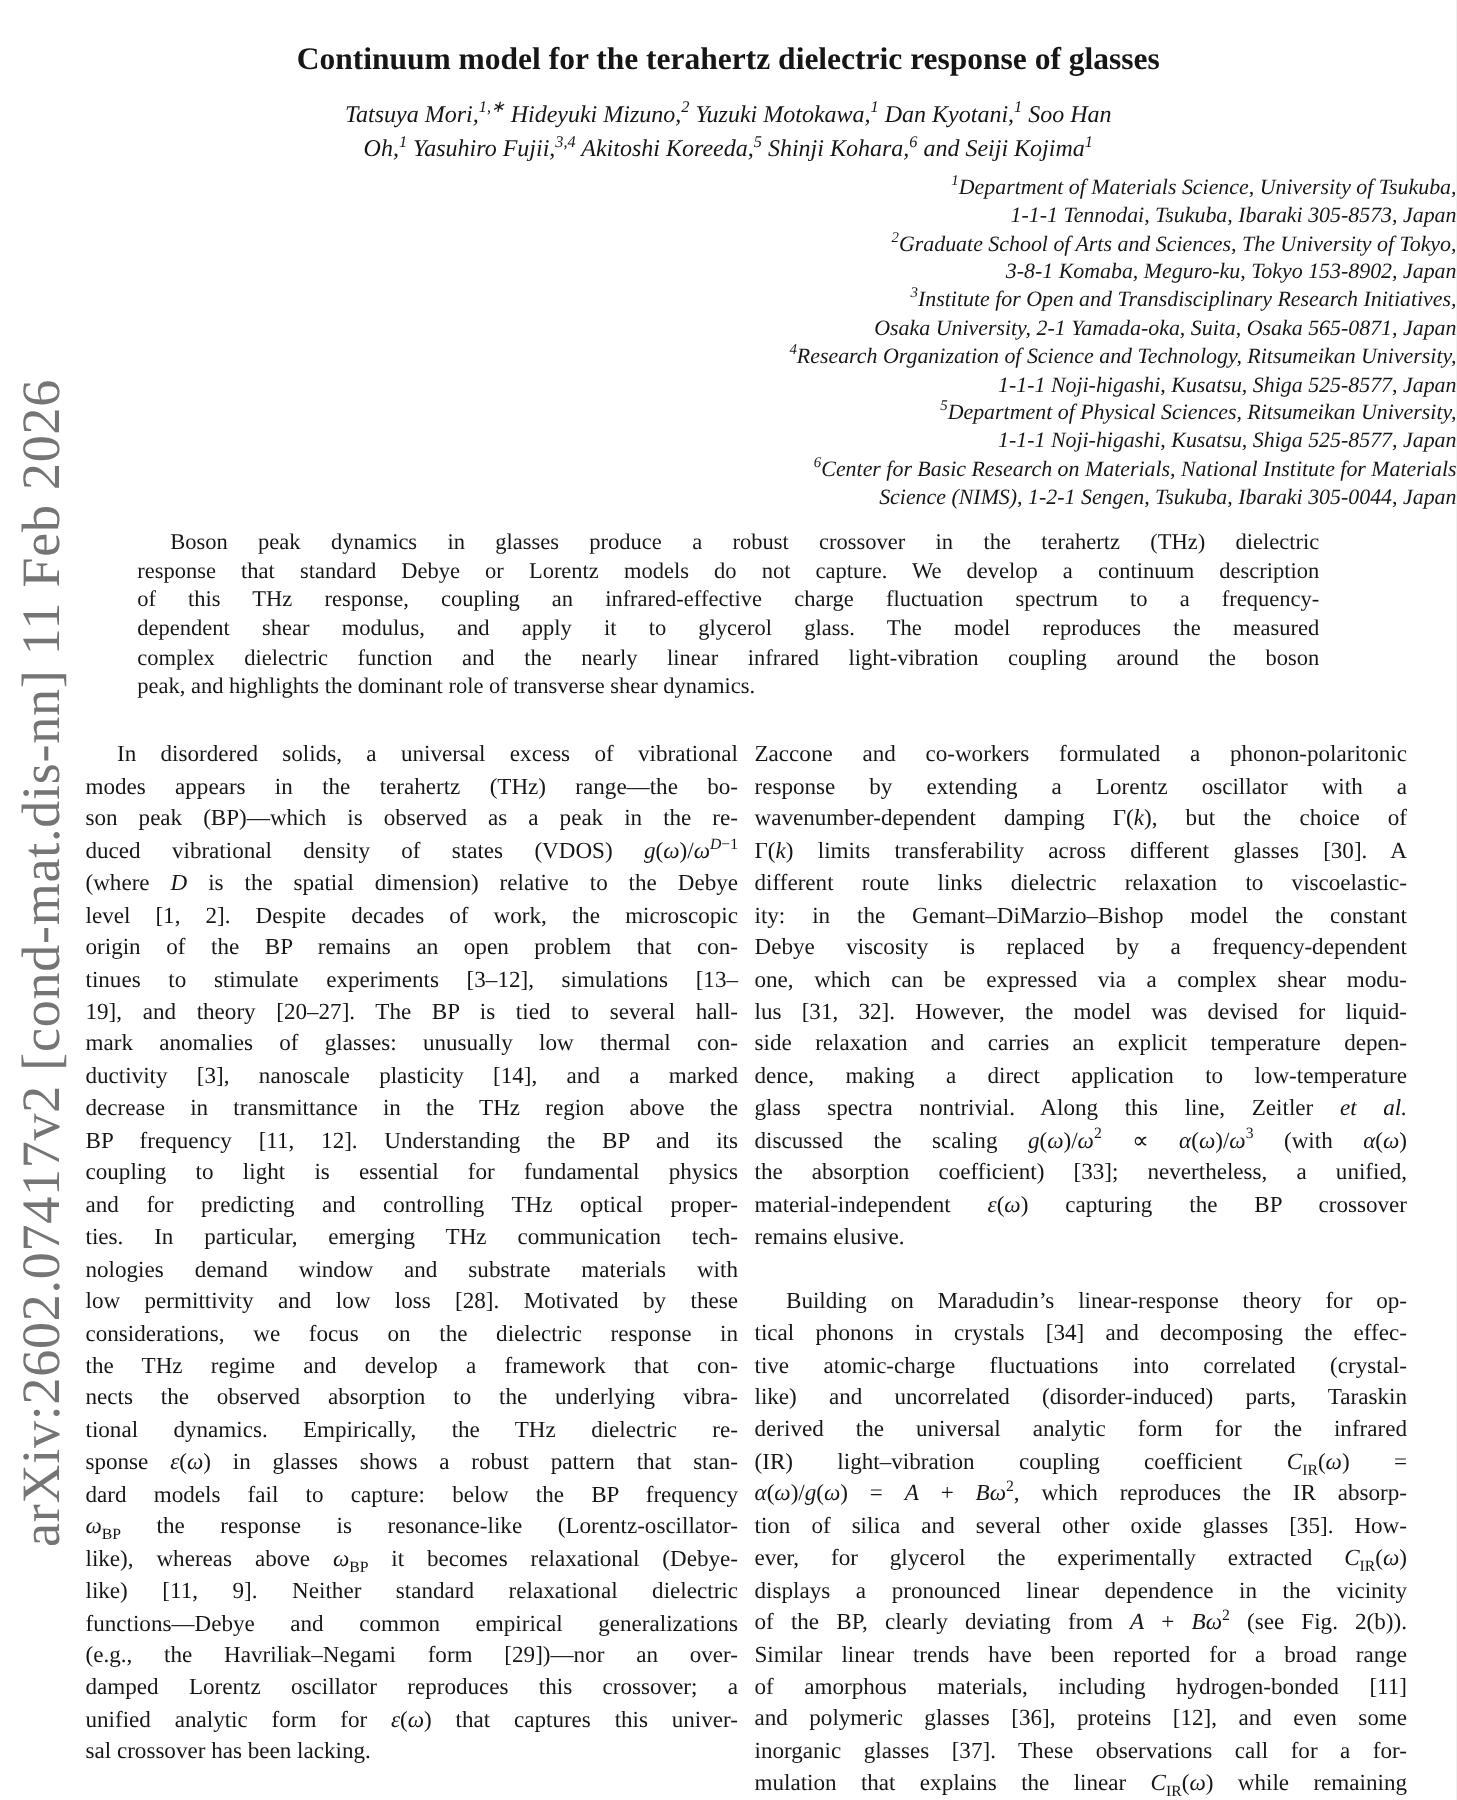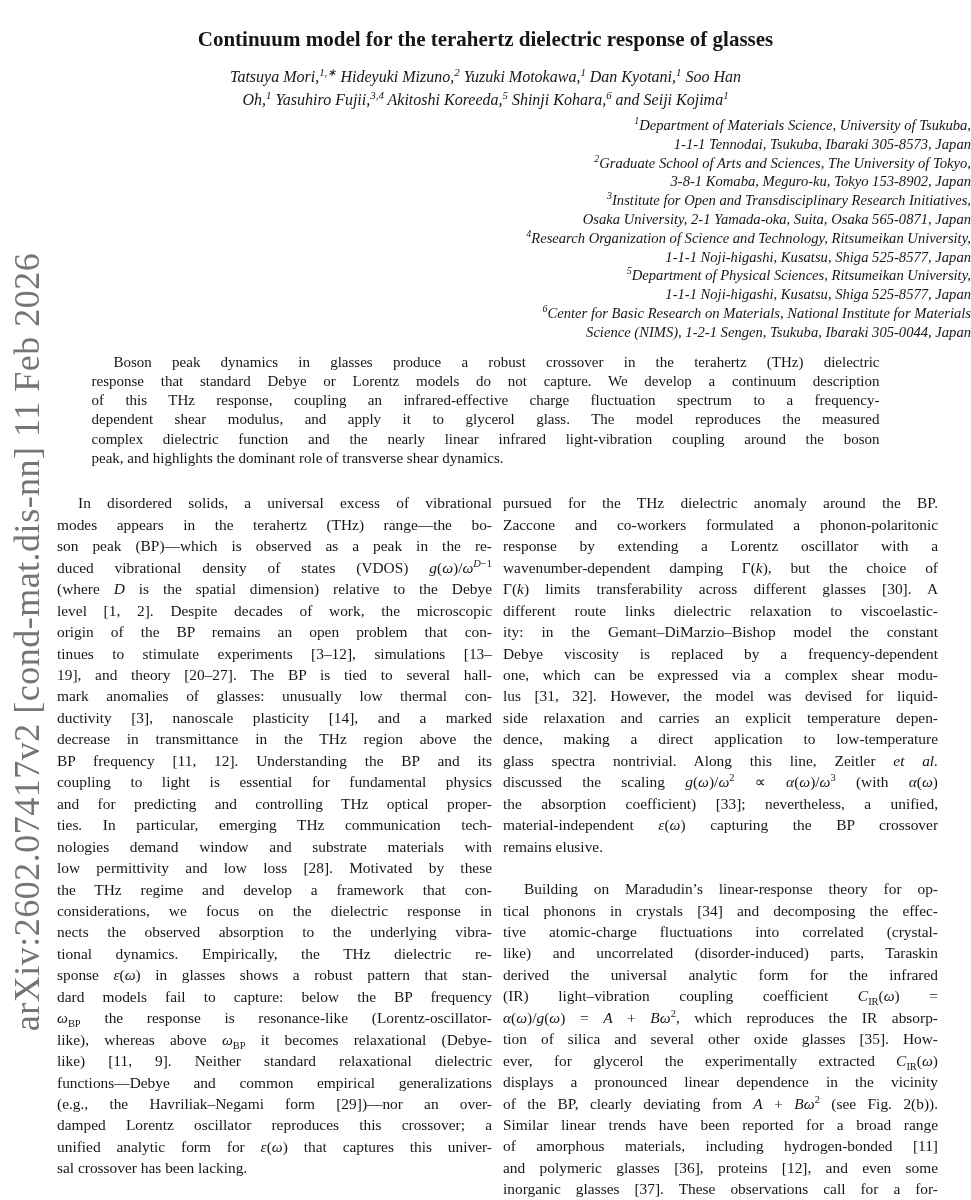--- a/index.html
+++ b/index.html
@@ -127,42 +127,41 @@
             <div class="line jl">19], and theory [20–27]. The BP is tied to several hall-</div>
             <div class="line jl">mark anomalies of glasses: unusually low thermal con-</div>
             <div class="line jl">ductivity [3], nanoscale plasticity [14], and a marked</div>
             <div class="line jl">decrease in transmittance in the THz region above the</div>
             <div class="line jl">BP frequency [11, 12]. Understanding the BP and its</div>
             <div class="line jl">coupling to light is essential for fundamental physics</div>
             <div class="line jl">and for predicting and controlling THz optical proper-</div>
             <div class="line jl">ties. In particular, emerging THz communication tech-</div>
             <div class="line jl">nologies demand window and substrate materials with</div>
             <div class="line jl">low permittivity and low loss [28]. Motivated by these</div>
+            <div class="line jl">considerations, we focus on the dielectric response in</div>
             <div class="line jl">the THz regime and develop a framework that con-</div>
-            <div class="line jl">considerations, we focus on the dielectric response in</div>
             <div class="line jl">nects the observed absorption to the underlying vibra-</div>
             <div class="line jl">tional dynamics. Empirically, the THz dielectric re-</div>
             <div class="line jl">sponse <i>ε</i>(<i>ω</i>) in glasses shows a robust pattern that stan-</div>
             <div class="line jl">dard models fail to capture: below the BP frequency</div>
             <div class="line jl"><i>ω</i><sub>BP</sub> the response is resonance-like (Lorentz-oscillator-</div>
             <div class="line jl">like), whereas above <i>ω</i><sub>BP</sub> it becomes relaxational (Debye-</div>
             <div class="line jl">like) [11, 9]. Neither standard relaxational dielectric</div>
             <div class="line jl">functions—Debye and common empirical generalizations</div>
             <div class="line jl">(e.g., the Havriliak–Negami form [29])—nor an over-</div>
             <div class="line jl">damped Lorentz oscillator reproduces this crossover; a</div>
             <div class="line jl">unified analytic form for <i>ε</i>(<i>ω</i>) that captures this univer-</div>
             <div class="line">sal crossover has been lacking.</div>
           </div>
           <div class="para indent">
             <div class="line jl">Several beyond-Debye/Lorentz approaches have been</div>
           </div>
         </div>
       <div class="col" id="col-right">
           <div class="para">
-            <div class="line jl">pursued for the THz dielectric anomaly around the BP.</div>
             <div class="line jl">Zaccone and co-workers formulated a phonon-polaritonic</div>
             <div class="line jl">response by extending a Lorentz oscillator with a</div>
             <div class="line jl">wavenumber-dependent damping Γ(<i>k</i>), but the choice of</div>
             <div class="line jl">Γ(<i>k</i>) limits transferability across different glasses [30]. A</div>
             <div class="line jl">different route links dielectric relaxation to viscoelastic-</div>
             <div class="line jl">ity: in the Gemant–DiMarzio–Bishop model the constant</div>
             <div class="line jl">Debye viscosity is replaced by a frequency-dependent</div>
             <div class="line jl">one, which can be expressed via a complex shear modu-</div>
             <div class="line jl">lus [31, 32]. However, the model was devised for liquid-</div>
             <div class="line jl">side relaxation and carries an explicit temperature depen-</div>

